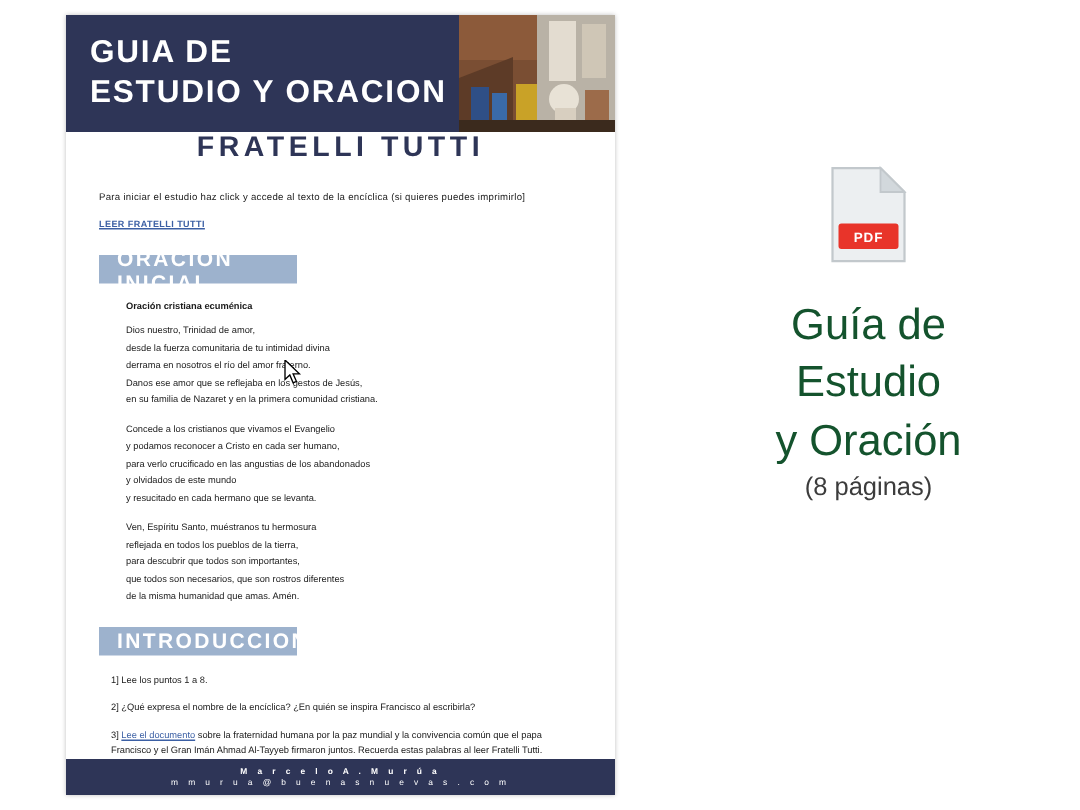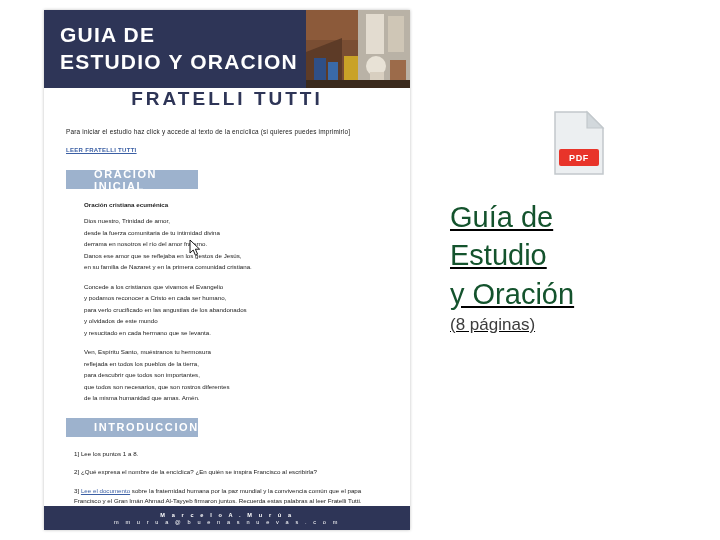--- a/index.html
+++ b/index.html
@@ -102,24 +102,24 @@
     margin: 14px 22px 0 22px;
     background: #9db2cd;
     height: 19px;
     display: flex;
     align-items: center;
     width: 132px;
   }
   .section-band.wide { width: 132px; }
   .section-band span {
     color: #ffffff;
-    font-size: 11px;
+    font-size: 14px;
     font-weight: bold;
     letter-spacing: 1.6px;
-    padding-left: 28px;
+    padding-left: 12px;
   }
 
   .prayer {
     margin: 10px 22px 0 40px;
     font-size: 6.2px;
     color: #1a1a1a;
     line-height: 1.85;
   }
   .prayer .bold {
     font-weight: bold;
@@ -159,21 +159,21 @@
     letter-spacing: 2.6px;
   }
   .doc-footer .name { font-weight: bold; margin-bottom: 1px; }
 
   
   .right {
     position: absolute;
     left: 450px;
     top: 110px;
     width: 258px;
-    text-decoration: underline;
+    text-align: center;
   }
   .pdf-icon {
     width: 56px;
     height: 66px;
     margin: 0 auto 22px auto;
     position: relative;
   }
   .pdf-label {
     position: absolute;
     left: 8px;

